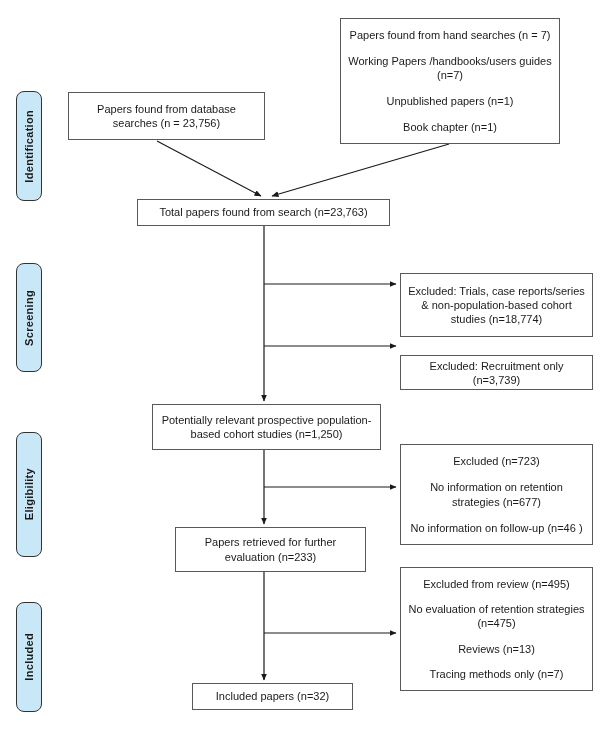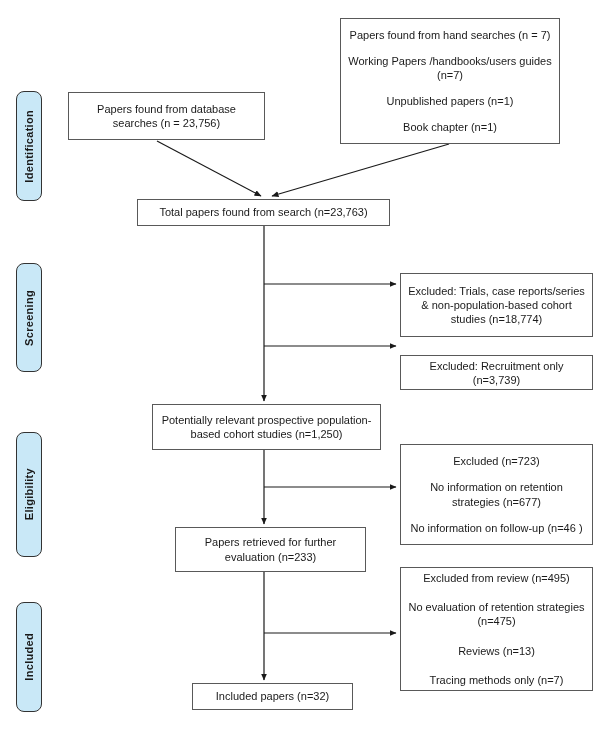--- a/index.html
+++ b/index.html
@@ -61,21 +61,21 @@
   }
   
   .box-hand-search          { left: 340px; top: 18px;  width: 220px; height: 126px; }
   .box-database             { left: 68px;  top: 92px;  width: 197px; height: 48px; }
   .box-total                { left: 137px; top: 199px; width: 253px; height: 27px; }
   .box-excluded-trials      { left: 400px; top: 257px; width: 193px; height: 64px; margin-top: 16px; }
   .box-excluded-recruitment { left: 400px; top: 327px; width: 193px; height: 35px; margin-top: 28px; }
   .box-potentially-relevant { left: 152px; top: 404px; width: 229px; height: 46px; align-items: flex-end; }
   .box-excluded-info        { left: 400px; top: 434px; width: 193px; height: 101px; margin-top: 10px; }
   .box-papers-retrieved     { left: 175px; top: 527px; width: 191px; height: 45px; }
-  .box-excluded-review      { left: 400px; top: 567px; width: 193px; height: 124px; justify-content: space-between; }
+  .box-excluded-review      { left: 400px; top: 567px; width: 193px; height: 124px; }
   .box-included-papers      { left: 192px; top: 683px; width: 161px; height: 27px; }
   
   .stage-identification { left: 16px; top: 91px;  width: 26px; height: 110px; }
   .stage-screening      { left: 16px; top: 263px; width: 26px; height: 109px; }
   .stage-eligibility    { left: 16px; top: 432px; width: 26px; height: 125px; }
   .stage-included       { left: 16px; top: 602px; width: 26px; height: 110px; }
 </style>
 </head>
 <body>
 

